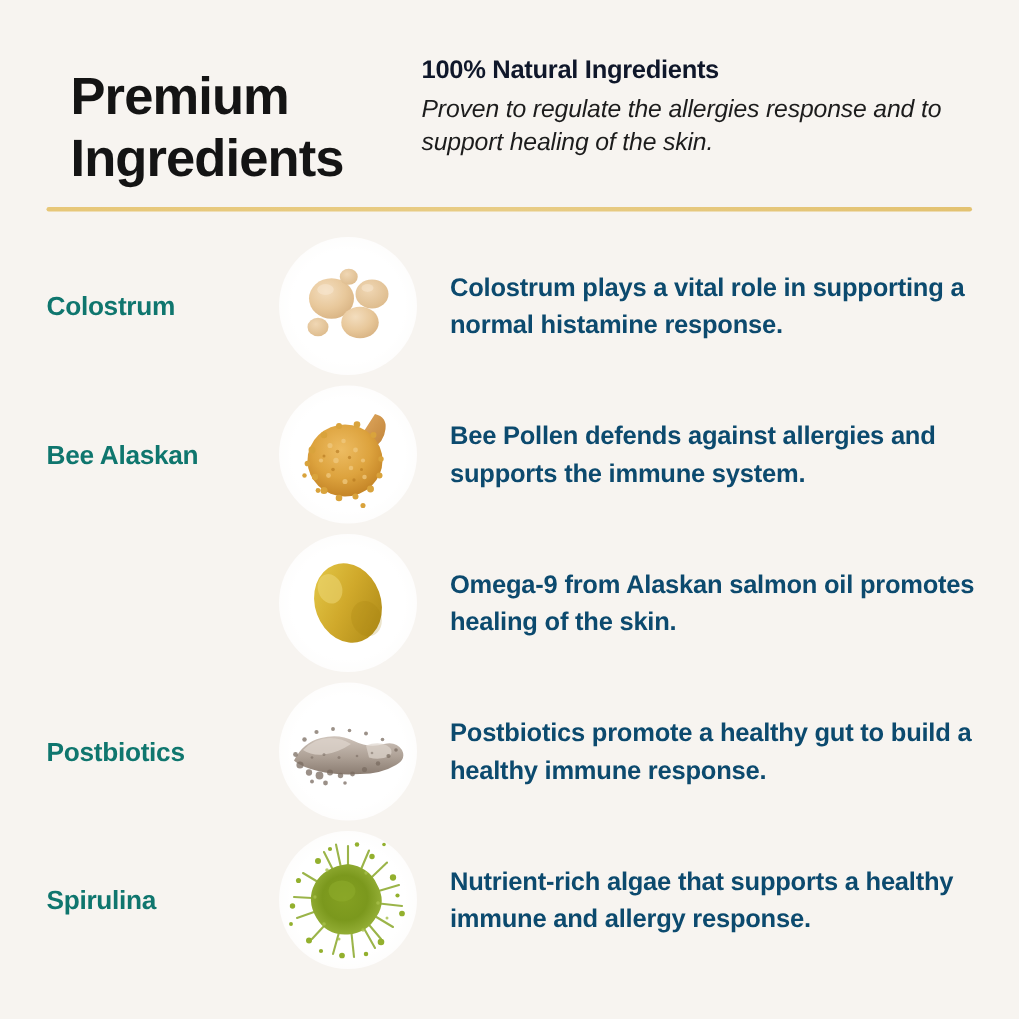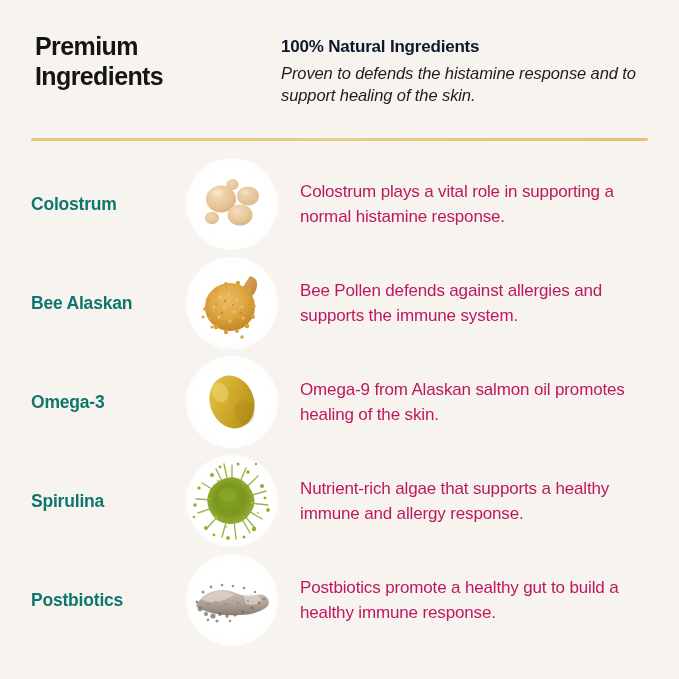--- a/index.html
+++ b/index.html
@@ -32,25 +32,25 @@
     display: flex;
     align-items: flex-start;
   }
   .title-block {
     width: 250px;
     flex: 0 0 250px;
   }
   .page-title {
     font-family: "Liberation Sans Narrow", "Liberation Sans", sans-serif;
     font-weight: 700;
-    font-size: 25px;
+    font-size: 35px;
     line-height: 1.18;
     letter-spacing: -0.6px;
     color: #141414;
-    margin: 4px;
+    margin: 16px;
     white-space: pre-line;
   }
   .header-right {
     flex: 1 1 auto;
     padding-top: 9px;
   }
   .header-kicker {
     font-family: "Liberation Sans Narrow", "Liberation Sans", sans-serif;
     font-weight: 700;
     font-size: 17px;
@@ -125,40 +125,40 @@
     left: 0;
     top: 0;
     width: 92px;
     height: 92px;
   }
   .row-desc {
     position: absolute;
     left: 300px;
     right: 20px;
     font-family: "Liberation Sans Narrow", "Liberation Sans", sans-serif;
-    font-weight: 400;
+    font-weight: 700;
     font-size: 17px;
     line-height: 1.44;
     letter-spacing: -0.15px;
-    color: #be185d;
+    color: #0c4a6e;
   }
 </style>
 </head>
 <body>
 
 <div class="page">
 
   <div class="header">
     <div class="title-block">
       <h1 class="page-title">Premium
 Ingredients</h1>
     </div>
     <div class="header-right">
       <p class="header-kicker">100% Natural Ingredients</p>
-      <p class="header-sub">Proven to defends the histamine response and to support healing of the skin.</p>
+      <p class="header-sub">Proven to regulate the allergies response and to support healing of the skin.</p>
     </div>
   </div>
 
   <div class="divider"></div>
 
   <div class="rows">
 
     <div class="row">
       <div class="row-label">Colostrum</div>
       <div class="row-thumb">
@@ -242,104 +242,38 @@
               <circle cx="50" cy="63" r="1.1"></circle>
             <circle cx="30" cy="47" r="1"></circle>
               <circle cx="55" cy="56" r="1"></circle>
           </g>
         </svg>
       </div>
       <div class="row-desc">Bee Pollen defends against allergies and supports the immune system.</div>
     </div>
 
     <div class="row">
-      <div class="row-label">Omega-3</div>
       <div class="row-thumb">
         <div class="thumb-disc"></div>
         <svg class="thumb-art" viewBox="0 0 92 92">
           <defs>
             <linearGradient id="gel" x1="0.15" y1="0.1" x2="0.85" y2="0.95">
               <stop offset="0%" stop-color="#e0c242"></stop>
               <stop offset="45%" stop-color="#d0a92b"></stop>
               <stop offset="100%" stop-color="#b08c18"></stop>
             </linearGradient>
           </defs>
           <g transform="rotate(-20 46 46)">
             <ellipse cx="46" cy="46" rx="22" ry="27" fill="url(#gel)"></ellipse>
             <ellipse cx="38" cy="33" rx="8" ry="10" fill="#ecd777" opacity="0.55"></ellipse>
             <ellipse cx="54" cy="60" rx="10" ry="12" fill="#a2800f" opacity="0.22"></ellipse>
           </g>
         </svg>
       </div>
       <div class="row-desc">Omega-9 from Alaskan salmon oil promotes healing of the skin.</div>
-    </div>
-
-    <div class="row">
-      <div class="row-label">Spirulina</div>
-      <div class="row-thumb">
-        <div class="thumb-disc"></div>
-        <svg class="thumb-art" viewBox="0 0 92 92">
-          <defs>
-            <radialGradient id="sp" cx="48%" cy="48%" r="58%">
-              <stop offset="0%" stop-color="#84a022"></stop>
-              <stop offset="55%" stop-color="#7b981d"></stop>
-              <stop offset="100%" stop-color="#9ab43c"></stop>
-            </radialGradient>
-          </defs>
-          <g stroke="#8aa82a" stroke-width="1.4" stroke-linecap="round" opacity="0.85">
-            <line x1="46" y1="46" x2="46" y2="10"></line>
-              <line x1="46" y1="46" x2="60" y2="13"></line>
-            <line x1="46" y1="46" x2="72" y2="21"></line>
-              <line x1="46" y1="46" x2="80" y2="36"></line>
-            <line x1="46" y1="46" x2="82" y2="50"></line>
-              <line x1="46" y1="46" x2="76" y2="64"></line>
-            <line x1="46" y1="46" x2="64" y2="78"></line>
-              <line x1="46" y1="46" x2="50" y2="84"></line>
-            <line x1="46" y1="46" x2="36" y2="82"></line>
-              <line x1="46" y1="46" x2="22" y2="72"></line>
-            <line x1="46" y1="46" x2="12" y2="58"></line>
-              <line x1="46" y1="46" x2="10" y2="44"></line>
-            <line x1="46" y1="46" x2="16" y2="28"></line>
-              <line x1="46" y1="46" x2="30" y2="14"></line>
-            <line x1="46" y1="46" x2="38" y2="9"></line>
-              <line x1="46" y1="46" x2="68" y2="72"></line>
-          </g>
-          <path d="M46 22 q14 2 19 13 q7 12 0 22 q-6 11 -19 12 q-14 1 -21 -11 q-7 -12 -1 -23 q6 -11 22 -13 z" fill="url(#sp)"></path>
-          <g fill="#93b02e">
-            <circle cx="26" cy="20" r="2"></circle>
-              <circle cx="62" cy="17" r="1.8"></circle>
-            <circle cx="76" cy="31" r="2.1"></circle>
-              <circle cx="82" cy="55" r="1.9"></circle>
-            <circle cx="68" cy="74" r="2.2"></circle>
-              <circle cx="42" cy="83" r="1.9"></circle>
-            <circle cx="20" cy="73" r="2"></circle>
-              <circle cx="9" cy="50" r="1.8"></circle>
-            <circle cx="13" cy="33" r="1.7"></circle>
-              <circle cx="52" cy="9" r="1.5"></circle>
-            <circle cx="34" cy="12" r="1.4"></circle>
-              <circle cx="79" cy="43" r="1.4"></circle>
-            <circle cx="58" cy="82" r="1.5"></circle>
-              <circle cx="28" cy="80" r="1.4"></circle>
-            <circle cx="8" cy="62" r="1.3"></circle>
-              <circle cx="70" cy="9" r="1.2"></circle>
-          </g>
-          <g fill="#a7c04a" opacity="0.8">
-            <circle cx="32" cy="26" r="1.2"></circle>
-              <circle cx="58" cy="28" r="1.1"></circle>
-            <circle cx="66" cy="48" r="1.2"></circle>
-              <circle cx="56" cy="66" r="1.1"></circle>
-            <circle cx="30" cy="62" r="1.2"></circle>
-              <circle cx="24" cy="44" r="1.1"></circle>
-            <circle cx="40" cy="72" r="1"></circle>
-              <circle cx="72" cy="58" r="1"></circle>
-          </g>
-          <ellipse cx="42" cy="40" rx="9" ry="7" fill="#90ad2c" opacity="0.5"></ellipse>
-        </svg>
-      </div>
-      <div class="row-desc">Nutrient-rich algae that supports a healthy immune and allergy response.</div>
     </div>
 
     <div class="row">
       <div class="row-label">Postbiotics</div>
       <div class="row-thumb">
         <div class="thumb-disc"></div>
         <svg class="thumb-art" viewBox="0 0 92 92">
           <defs>
             <linearGradient id="pw" x1="0" y1="0" x2="0" y2="1">
               <stop offset="0%" stop-color="#cfc4bb"></stop>
@@ -377,14 +311,79 @@
               <circle cx="40" cy="50" r="1"></circle>
             <circle cx="52" cy="49" r="0.9"></circle>
               <circle cx="62" cy="47" r="0.9"></circle>
             <circle cx="22" cy="50" r="0.9"></circle>
           </g>
         </svg>
       </div>
       <div class="row-desc">Postbiotics promote a healthy gut to build a healthy immune response.</div>
     </div>
 
+    <div class="row">
+      <div class="row-label">Spirulina</div>
+      <div class="row-thumb">
+        <div class="thumb-disc"></div>
+        <svg class="thumb-art" viewBox="0 0 92 92">
+          <defs>
+            <radialGradient id="sp" cx="48%" cy="48%" r="58%">
+              <stop offset="0%" stop-color="#84a022"></stop>
+              <stop offset="55%" stop-color="#7b981d"></stop>
+              <stop offset="100%" stop-color="#9ab43c"></stop>
+            </radialGradient>
+          </defs>
+          <g stroke="#8aa82a" stroke-width="1.4" stroke-linecap="round" opacity="0.85">
+            <line x1="46" y1="46" x2="46" y2="10"></line>
+              <line x1="46" y1="46" x2="60" y2="13"></line>
+            <line x1="46" y1="46" x2="72" y2="21"></line>
+              <line x1="46" y1="46" x2="80" y2="36"></line>
+            <line x1="46" y1="46" x2="82" y2="50"></line>
+              <line x1="46" y1="46" x2="76" y2="64"></line>
+            <line x1="46" y1="46" x2="64" y2="78"></line>
+              <line x1="46" y1="46" x2="50" y2="84"></line>
+            <line x1="46" y1="46" x2="36" y2="82"></line>
+              <line x1="46" y1="46" x2="22" y2="72"></line>
+            <line x1="46" y1="46" x2="12" y2="58"></line>
+              <line x1="46" y1="46" x2="10" y2="44"></line>
+            <line x1="46" y1="46" x2="16" y2="28"></line>
+              <line x1="46" y1="46" x2="30" y2="14"></line>
+            <line x1="46" y1="46" x2="38" y2="9"></line>
+              <line x1="46" y1="46" x2="68" y2="72"></line>
+          </g>
+          <path d="M46 22 q14 2 19 13 q7 12 0 22 q-6 11 -19 12 q-14 1 -21 -11 q-7 -12 -1 -23 q6 -11 22 -13 z" fill="url(#sp)"></path>
+          <g fill="#93b02e">
+            <circle cx="26" cy="20" r="2"></circle>
+              <circle cx="62" cy="17" r="1.8"></circle>
+            <circle cx="76" cy="31" r="2.1"></circle>
+              <circle cx="82" cy="55" r="1.9"></circle>
+            <circle cx="68" cy="74" r="2.2"></circle>
+              <circle cx="42" cy="83" r="1.9"></circle>
+            <circle cx="20" cy="73" r="2"></circle>
+              <circle cx="9" cy="50" r="1.8"></circle>
+            <circle cx="13" cy="33" r="1.7"></circle>
+              <circle cx="52" cy="9" r="1.5"></circle>
+            <circle cx="34" cy="12" r="1.4"></circle>
+              <circle cx="79" cy="43" r="1.4"></circle>
+            <circle cx="58" cy="82" r="1.5"></circle>
+              <circle cx="28" cy="80" r="1.4"></circle>
+            <circle cx="8" cy="62" r="1.3"></circle>
+              <circle cx="70" cy="9" r="1.2"></circle>
+          </g>
+          <g fill="#a7c04a" opacity="0.8">
+            <circle cx="32" cy="26" r="1.2"></circle>
+              <circle cx="58" cy="28" r="1.1"></circle>
+            <circle cx="66" cy="48" r="1.2"></circle>
+              <circle cx="56" cy="66" r="1.1"></circle>
+            <circle cx="30" cy="62" r="1.2"></circle>
+              <circle cx="24" cy="44" r="1.1"></circle>
+            <circle cx="40" cy="72" r="1"></circle>
+              <circle cx="72" cy="58" r="1"></circle>
+          </g>
+          <ellipse cx="42" cy="40" rx="9" ry="7" fill="#90ad2c" opacity="0.5"></ellipse>
+        </svg>
+      </div>
+      <div class="row-desc">Nutrient-rich algae that supports a healthy immune and allergy response.</div>
+    </div>
+
   </div>
 </div>
 
 </body></html>

